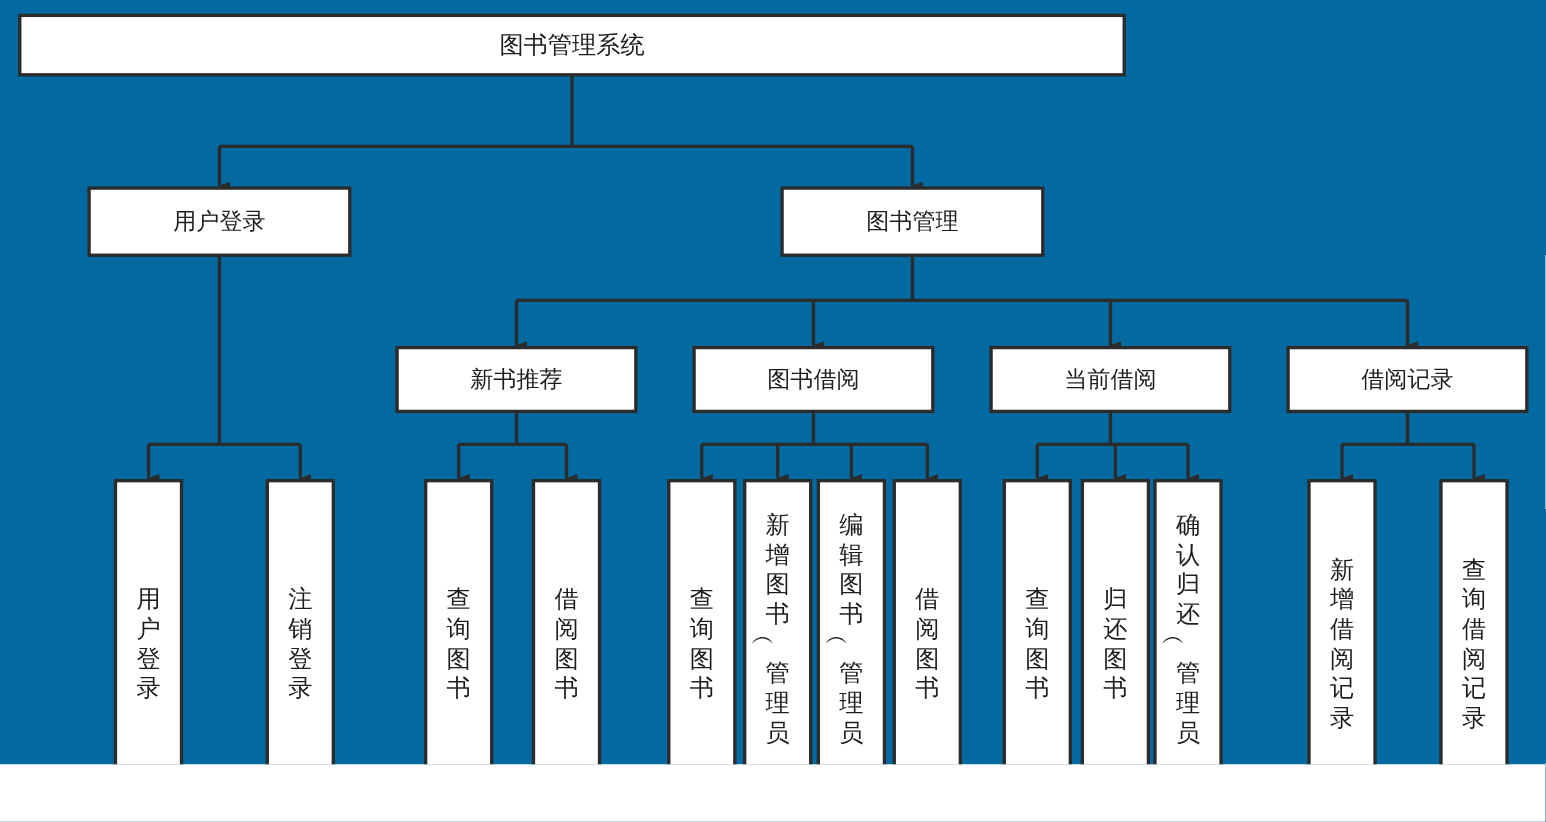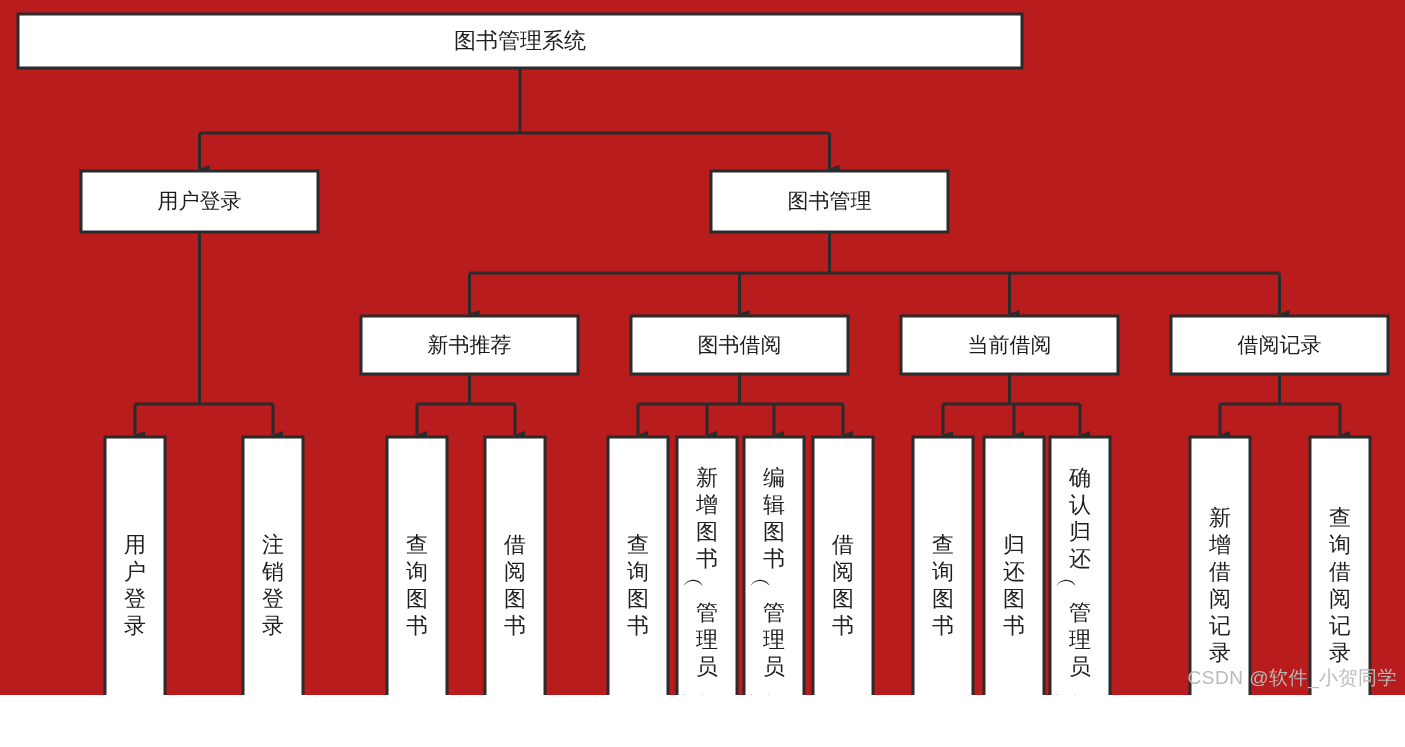--- a/index.html
+++ b/index.html
@@ -7,21 +7,21 @@
     padding: 0;
     background: #ffffff;
   }
   body {
     font-family: "Liberation Sans", "DejaVu Sans", sans-serif;
   }
   #diagram-root {
     position: relative;
     width: 1405px;
     height: 695px;
-    background: #b91c1c;
+    background: #0369a1;
     overflow: hidden;
   }
   svg.diagram-canvas {
     position: absolute;
     left: 0;
     top: 0;
     width: 1405px;
     height: 747px;
     display: block;
   }
@@ -202,14 +202,13 @@
         <g>
           <rect x="1190" y="437" width="60" height="296" class="node-rect"></rect>
           <text x="1220" y="525" class="leaf-char"><tspan x="1220" dy="0">新</tspan><tspan x="1220" dy="27">增</tspan><tspan x="1220" dy="27">借</tspan><tspan x="1220" dy="27">阅</tspan><tspan x="1220" dy="27">记</tspan><tspan x="1220" dy="27">录</tspan></text>
         </g>
         <g>
           <rect x="1310" y="437" width="60" height="296" class="node-rect"></rect>
           <text x="1340" y="525" class="leaf-char"><tspan x="1340" dy="0">查</tspan><tspan x="1340" dy="27">询</tspan><tspan x="1340" dy="27">借</tspan><tspan x="1340" dy="27">阅</tspan><tspan x="1340" dy="27">记</tspan><tspan x="1340" dy="27">录</tspan></text>
         </g>
       </g>
   </svg>
-  <div class="watermark-text">CSDN @软件_小贺同学</div>
 </div>
 
 </body></html>

